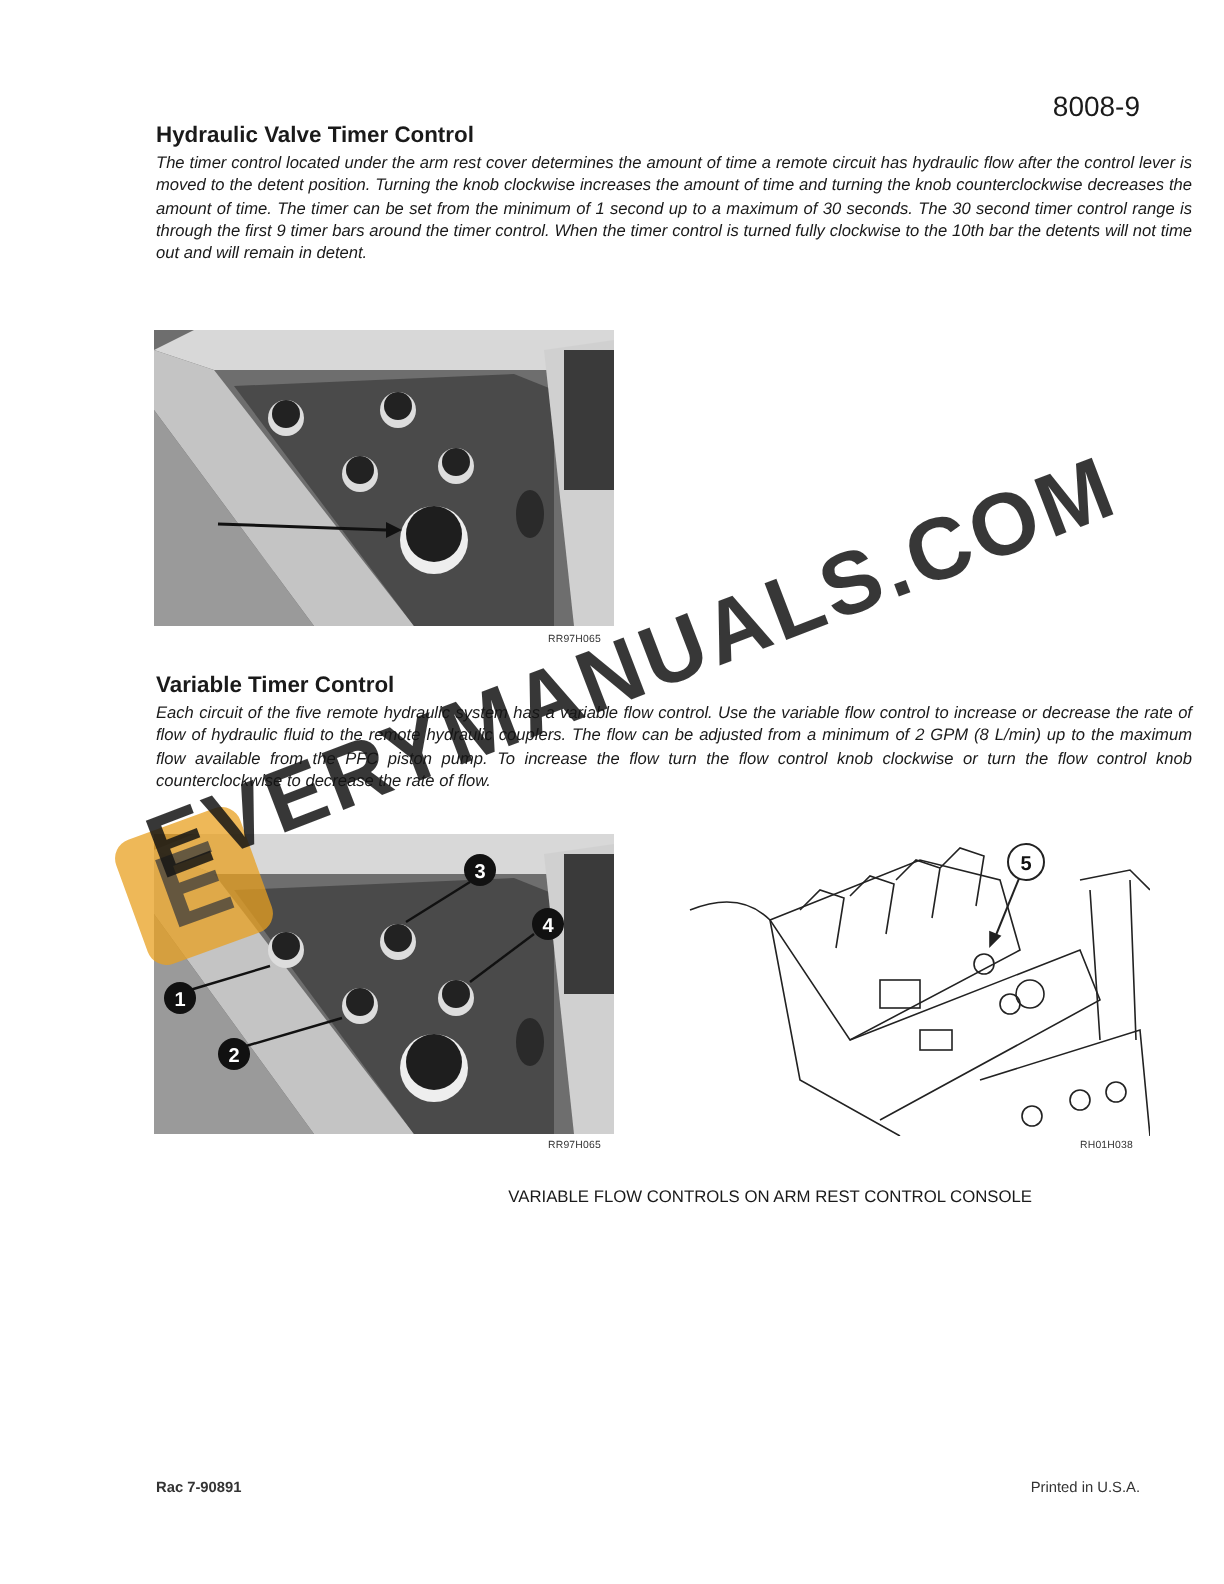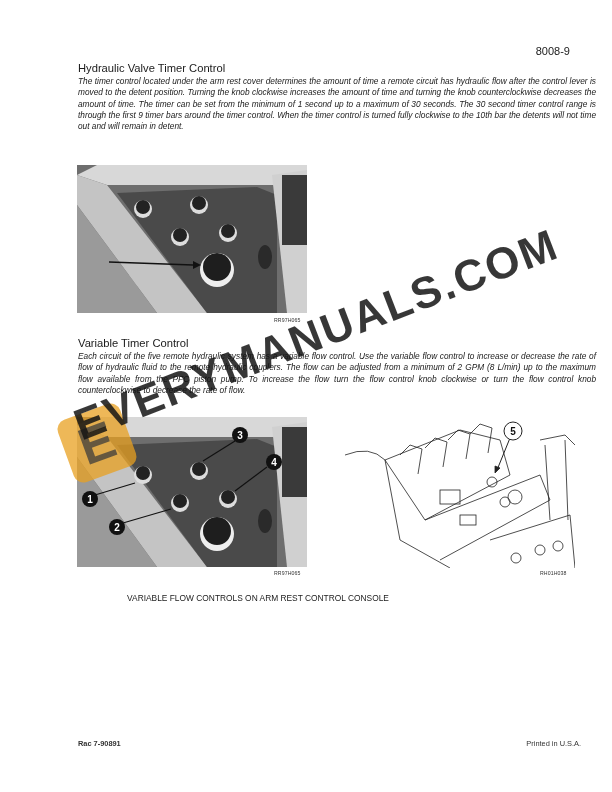--- a/index.html
+++ b/index.html
@@ -1,23 +1,23 @@
 <!DOCTYPE html>
 <html><head>
 <meta charset="utf-8">
 <style>
   html, body { margin:0; padding:0; background:#ffffff; }
   body { width:612px; height:792px; position:relative; overflow:hidden;
          font-family:"Liberation Sans", sans-serif; color:#1a1a1a; }
   .abs { position:absolute; }
-  .page-num { right:42px; top:45px; font-size:11px; }
-  h2 { margin:0; font-size:11.2px; font-weight:normal; }
+  .page-num { right:42px; top:45px; font-size:14px; }
+  h2 { margin:0; font-size:11.2px; font-weight:bold; }
   .para { font-size:8.3px; line-height:11.3px; text-align:justify; text-align-last:left; width:518px;font-style:italic; }
   .fig-label { font-size:5.2px; color:#333; letter-spacing:0.1px; }
-  .caption { font-size:8.4px; left:0; width:516px; text-align:center; top:593px; }
+  .caption { font-size:8.4px; left:0; width:516px; text-align:right; top:593px; }
   .footer { font-size:7.4px; color:#333; top:739px; }
   .photo { overflow:hidden; }
   .watermark { pointer-events:none; }
 </style>
 </head>
 <body>
 
 <div class="abs page-num">8008-9</div>
 
 <h2 class="abs" style="left:78px; top:62px;">Hydraulic Valve Timer Control</h2>
@@ -136,13 +136,13 @@
 <div class="abs fig-label" style="left:540px; top:570px;">RH01H038</div>
 
 <div class="abs caption">VARIABLE FLOW CONTROLS ON ARM REST CONTROL CONSOLE</div>
 
 <div class="abs watermark" style="left:64px; top:410px; width:66px; height:66px; border-radius:10px; background:rgba(232,160,32,0.75); transform:rotate(-20deg);">
   <div style="font-size:52px; font-weight:bold; color:rgba(60,60,60,0.75); text-align:center; line-height:66px;">E</div>
 </div>
 <div class="abs watermark" style="left:85px; top:400px; transform-origin:left bottom; transform:rotate(-21deg); font-size:44px; font-weight:bold; color:rgba(20,20,20,0.85); letter-spacing:2px; white-space:nowrap;">EVERYMANUALS.COM</div>
 
 <div class="abs footer" style="left:78px;font-weight:bold;">Rac 7-90891</div>
-<div class="abs footer" style="right:31px;text-align:center;">Printed in U.S.A.</div>
+<div class="abs footer" style="right:42px;text-align:center;">Printed in U.S.A.</div>
 
 </body></html>

